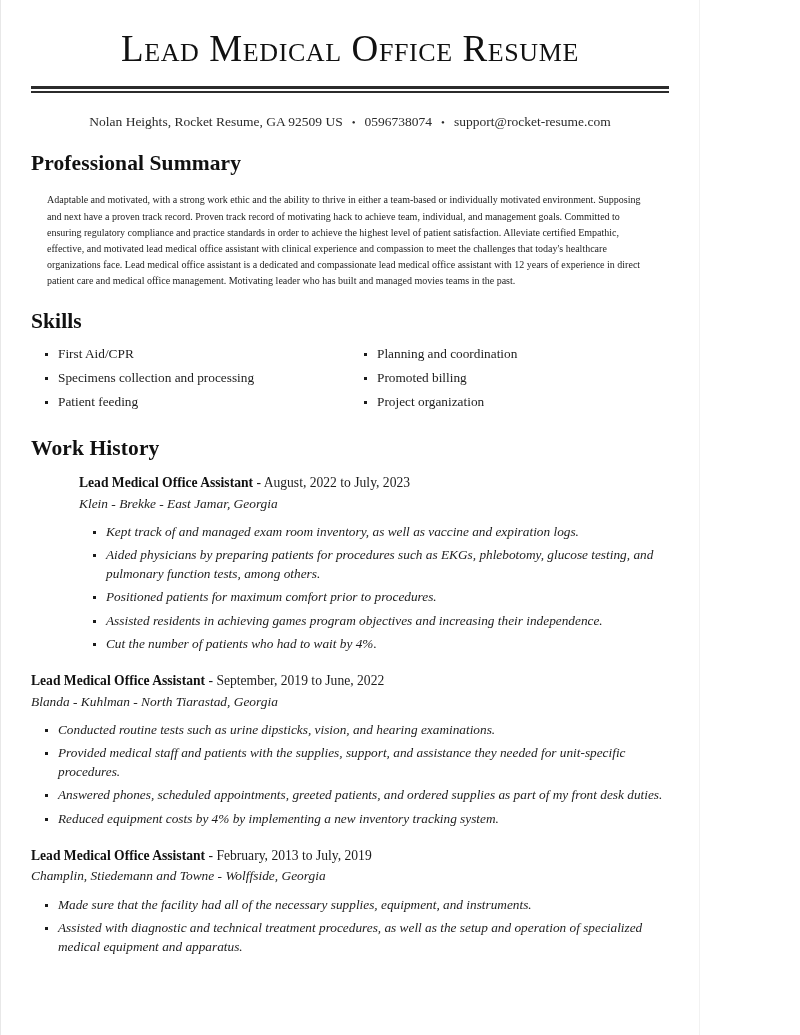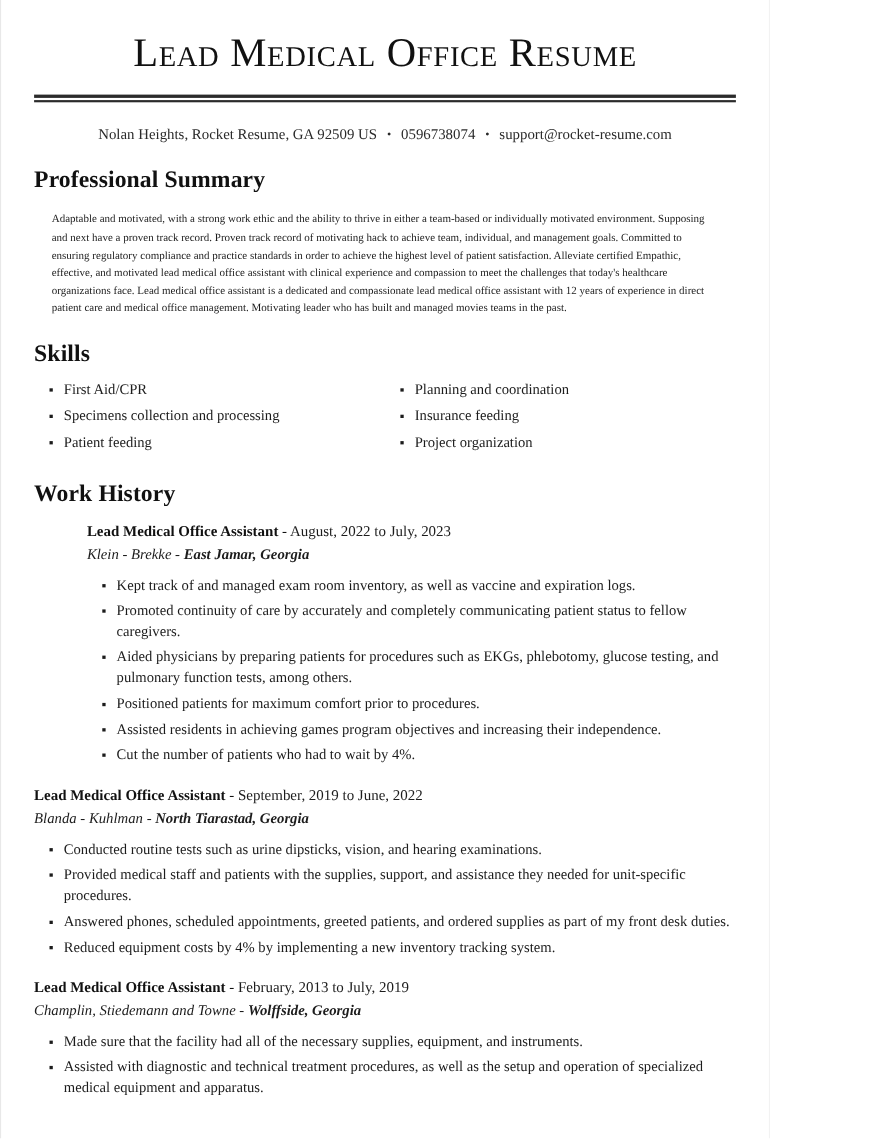--- a/index.html
+++ b/index.html
@@ -157,24 +157,25 @@
     font-size: 13.4px;
     line-height: 1.5;
     font-style: italic;
     color: #1c1c1c;
     margin-top: 1px;
   }
   .job-company-line .company {
     font-weight: 400;
   }
   .job-company-line .location {
-    font-weight: 700;
+    font-weight: 400;
   }
   .job ul.bullets {
     margin-top: 9px;
+    font-style: italic;
   }
 </style>
 </head>
 <body>
 
 <div class="page">
   <div class="inner">
 
     <h1 class="resume-title">Lead Medical Office Resume</h1>
 
@@ -195,36 +196,35 @@
         <div class="skills-col">
           <ul class="bullets" id="skills-left">
               <li>First Aid/CPR</li>
               <li>Specimens collection and processing</li>
               <li>Patient feeding</li>
             </ul>
         </div>
         <div class="skills-col">
           <ul class="bullets" id="skills-right">
               <li>Planning and coordination</li>
-              <li>Insurance feeding</li>
+              <li>Promoted billing</li>
               <li>Project organization</li>
             </ul>
         </div>
       </div>
     </div>
 
     <div class="section">
       <h2 class="section-heading">Work History</h2>
       <div id="jobs-container">
           <div class="job">
             <div class="job-title-line"><span class="role">Lead Medical Office Assistant</span><span class="dash"> - </span><span class="dates">August, 2022 to July, 2023</span></div>
             <div class="job-company-line"><span class="company">Klein - Brekke</span><span> - </span><span class="location">East Jamar, Georgia</span></div>
             <ul class="bullets">
               <li>Kept track of and managed exam room inventory, as well as vaccine and expiration logs.</li>
-              <li>Promoted continuity of care by accurately and completely communicating patient status to fellow caregivers.</li>
               <li>Aided physicians by preparing patients for procedures such as EKGs, phlebotomy, glucose testing, and pulmonary function tests, among others.</li>
               <li>Positioned patients for maximum comfort prior to procedures.</li>
               <li>Assisted residents in achieving games program objectives and increasing their independence.</li>
               <li>Cut the number of patients who had to wait by 4%.</li>
             </ul>
           </div>
           <div class="job">
             <div class="job-title-line"><span class="role">Lead Medical Office Assistant</span><span class="dash"> - </span><span class="dates">September, 2019 to June, 2022</span></div>
             <div class="job-company-line"><span class="company">Blanda - Kuhlman</span><span> - </span><span class="location">North Tiarastad, Georgia</span></div>
             <ul class="bullets">

